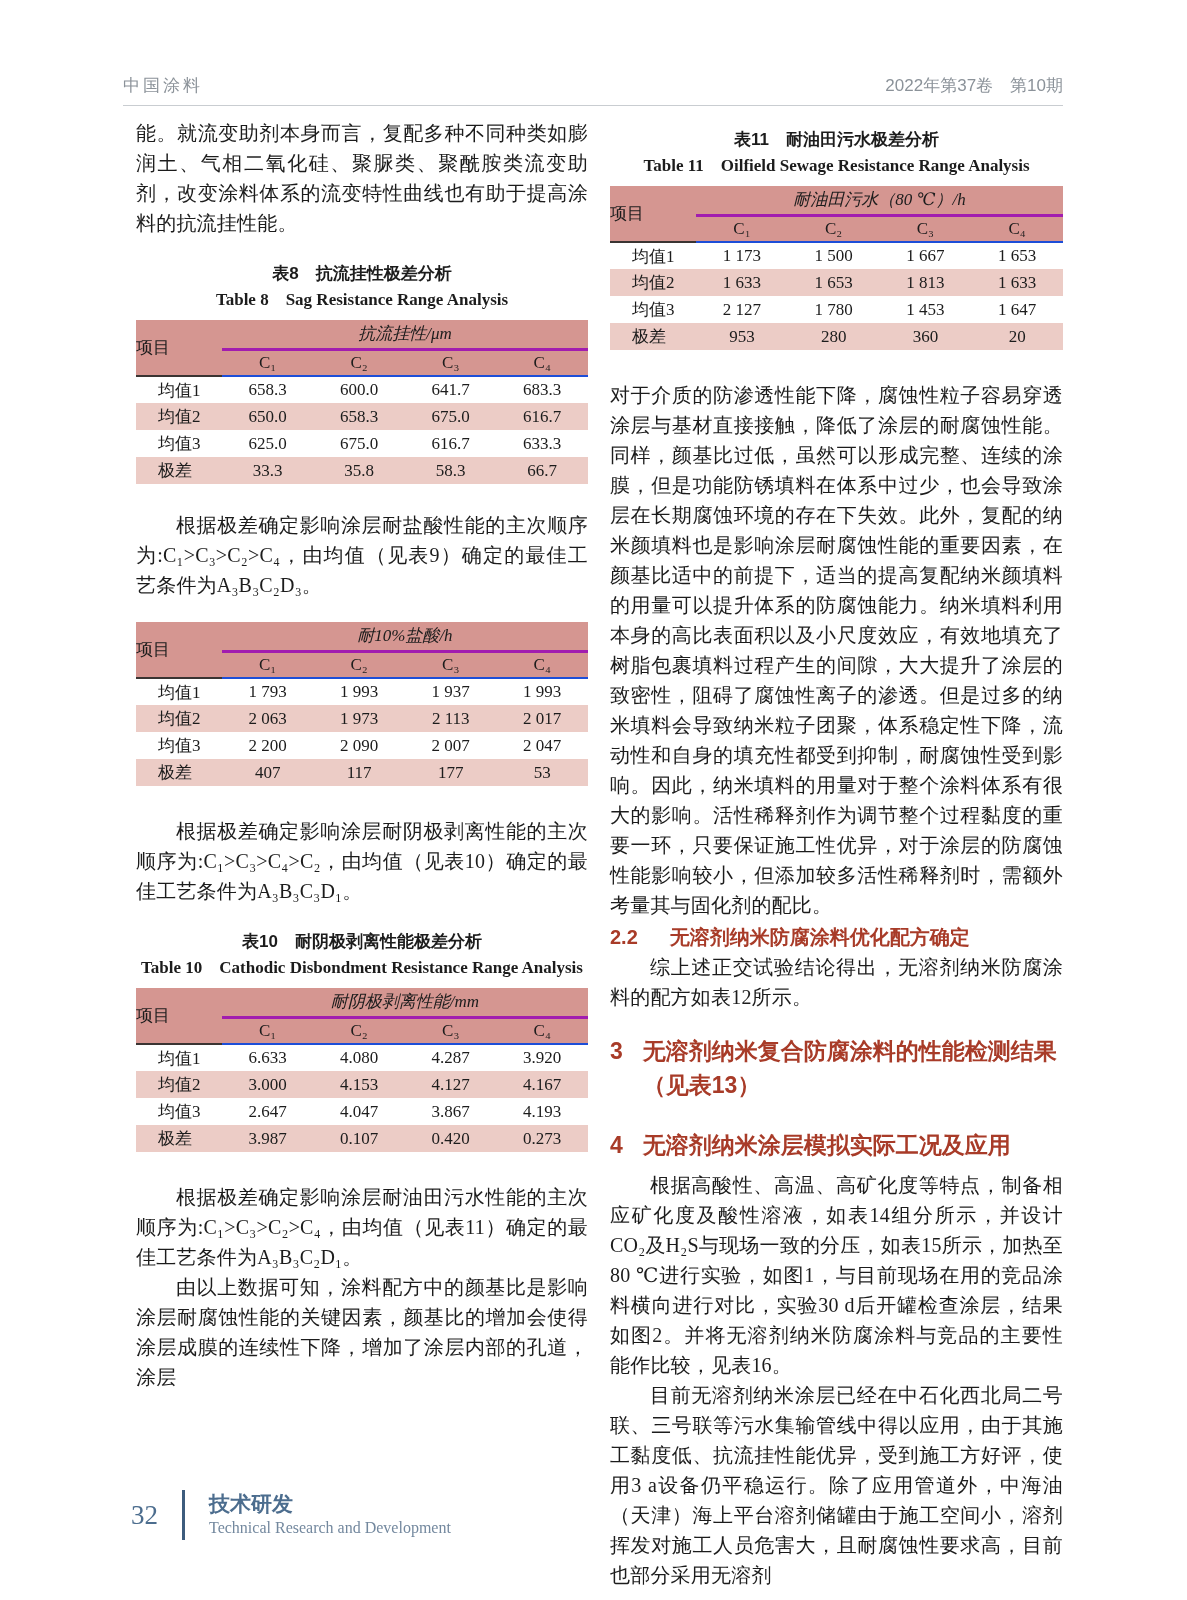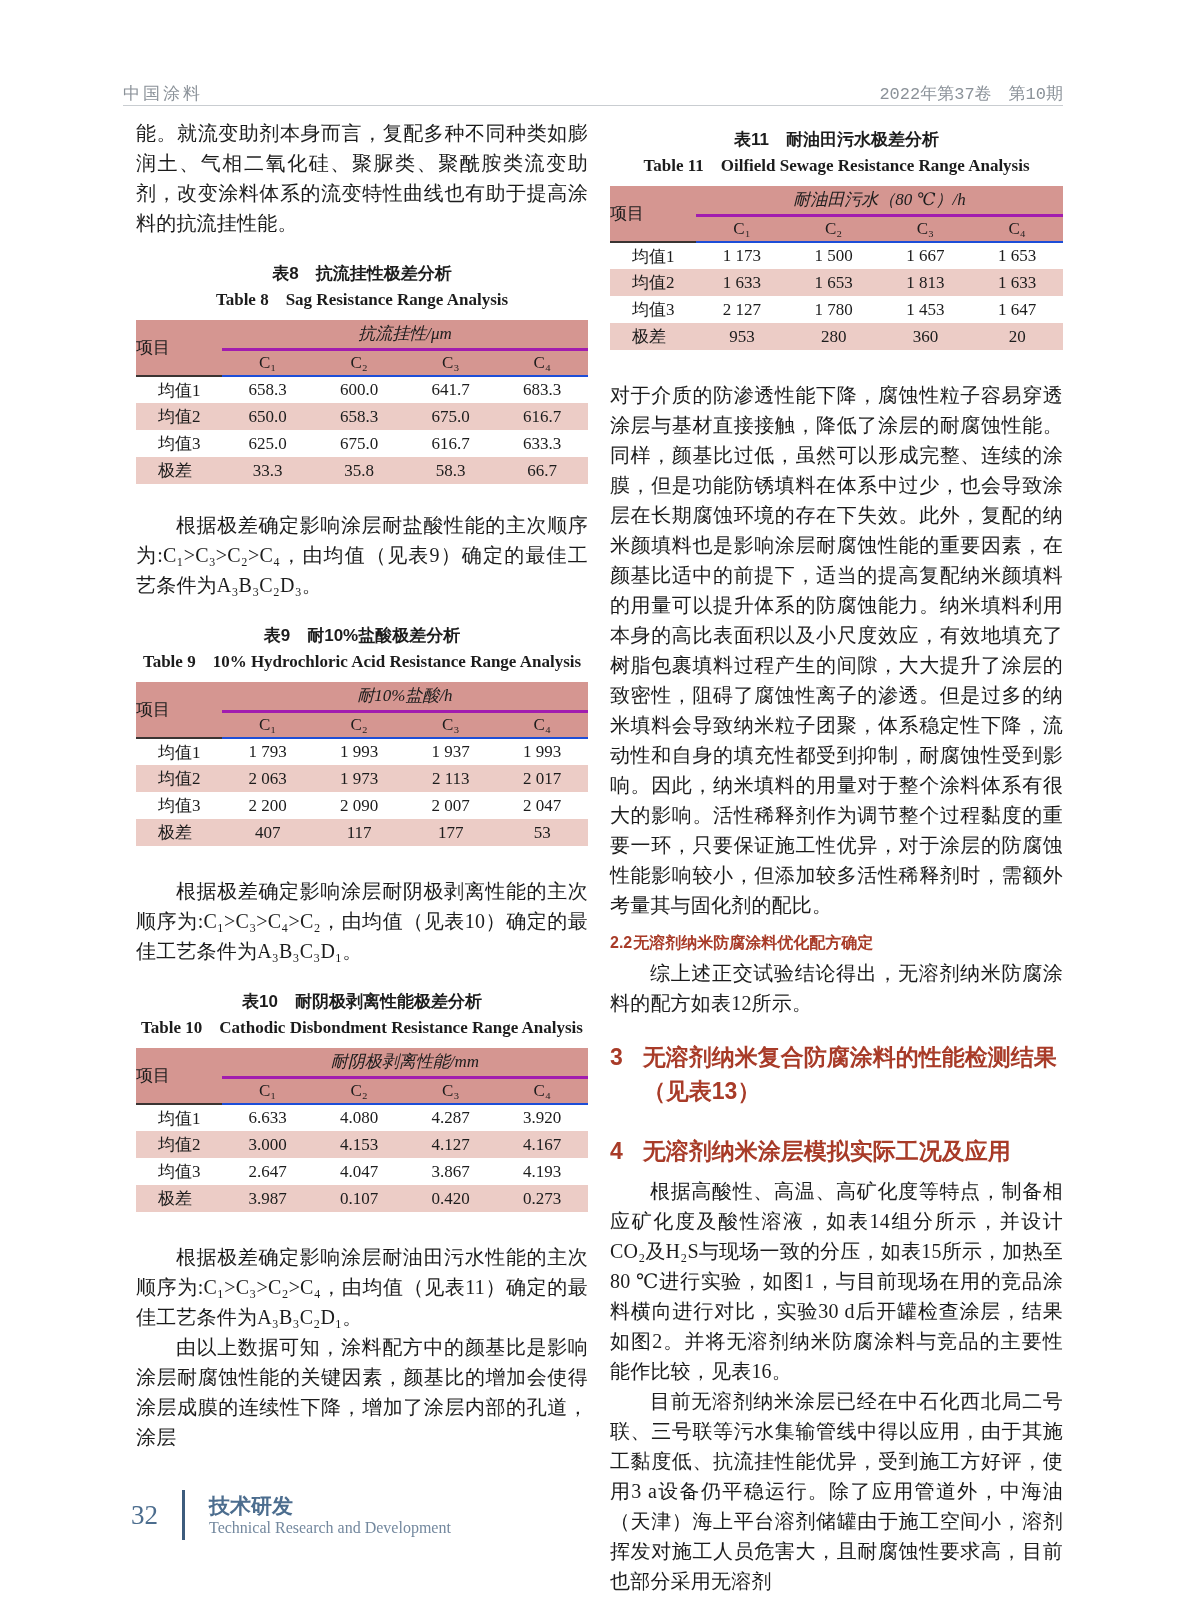--- a/index.html
+++ b/index.html
@@ -16,22 +16,23 @@
   body{
     width:1187px;height:1600px;position:relative;background:#ffffff;
     font-family:"Liberation Serif","DejaVu Serif",serif;color:var(--ink);
     overflow:hidden;
   }
   
   .runhead{
     position:absolute;left:123px;right:124px;top:72px;height:34px;
     border-bottom:1px solid #c9cdd1;
     display:flex;justify-content:space-between;align-items:flex-end;
+    padding-bottom:8px;
     color:var(--header-gray);font-size:17px;
-    font-family:Liberation Mono, monospace;
+    font-family:Liberation Sans, sans-serif;
   }
   .runhead .jname{letter-spacing:3px;}
   
   .col{position:absolute;top:118px;}
   .col-left{left:136px;width:452px;}
   .col-right{left:610px;width:453px;}
   
   .para{
     margin:0;font-size:20px;line-height:30px;text-align:justify;
     letter-spacing:.2px;
@@ -53,45 +54,45 @@
     width:19%;text-align:left;
     border-bottom:2px solid #3a3432;
   }
   .rtable thead th.span{height:29px;border-bottom:3px solid #a21caf;font-style:italic;}
   .rtable thead tr.cols th{height:27px;border-bottom:2px solid #1d4ed8;text-align:center;}
   .rtable tbody td{height:27px;text-align:center;}
   .rtable tbody td.rl{text-align:left;padding-left:22px;}
   .rtable tbody tr:nth-child(even){background:var(--table-alt-row-bg);}
   
   .h-sub{
-    display:flex;gap:1px;align-items:baseline;
+    display:flex;gap:32px;align-items:baseline;
     color:var(--heading-red);
     font-family:"Liberation Sans","DejaVu Sans",sans-serif;
-    font-weight:bold;font-size:16px;line-height:30px;margin-top:8px;
+    font-weight:bold;font-size:20px;line-height:30px;margin-top:2px;
   }
   .h-major{
     display:flex;gap:20px;
     color:var(--heading-red);
     font-family:"Liberation Sans","DejaVu Sans",sans-serif;
     font-weight:bold;font-size:23px;line-height:34px;
   }
   .h-major .num{flex:0 0 auto;}
   
   .mt8{margin-top:8px;}.mt22{margin-top:22px;}
   .mt26{margin-top:26px;}.mt30{margin-top:30px;}
   
   .footer{
     position:absolute;left:131px;top:1490px;
     display:flex;align-items:center;gap:24px;
   }
   .footer .pnum{font-size:27px;color:var(--footer-blue);line-height:1;}
   .footer .bar{width:3px;height:50px;background:#3d5c7d;}
   .footer .sec{display:flex;flex-direction:column;justify-content:center;}
   .footer .sec-cn{
-    font-family:Liberation Serif, serif;
+    font-family:Liberation Mono, monospace;
     font-weight:bold;font-size:21px;color:var(--footer-blue);line-height:26px;
   }
   .footer .sec-en{font-size:16px;color:var(--footer-blue-light);line-height:18px;}
 </style>
 </head>
 <body>
 
 <div class="runhead">
   <span class="jname">中国涂料</span>
   <span class="issue">2022年第37卷　第10期</span>
@@ -148,24 +149,20 @@
             <td>58.3</td>
             <td>66.7</td>
           </tr>
         </tbody>
     </table>
   </div>
 
   <p class="para ind mt26">根据极差确定影响涂层耐盐酸性能的主次顺序为:C₁&gt;C₃&gt;C₂&gt;C₄，由均值（见表9）确定的最佳工艺条件为A₃B₃C₂D₃。</p>
 
   <div class="tblock">
-    <div class="tcap">
-      <div class="tcap-cn">表9　耐10%盐酸极差分析</div>
-      <div class="tcap-en">Table 9　10% Hydrochloric Acid Resistance Range Analysis</div>
-    </div>
     <table class="rtable">
       <thead>
         <tr>
           <th class="item" rowspan="2">项目</th>
           <th class="span" colspan="4">耐10%盐酸/h</th>
         </tr>
         <tr class="cols">
           <th>C₁</th>
           <th>C₂</th>
           <th>C₃</th>

